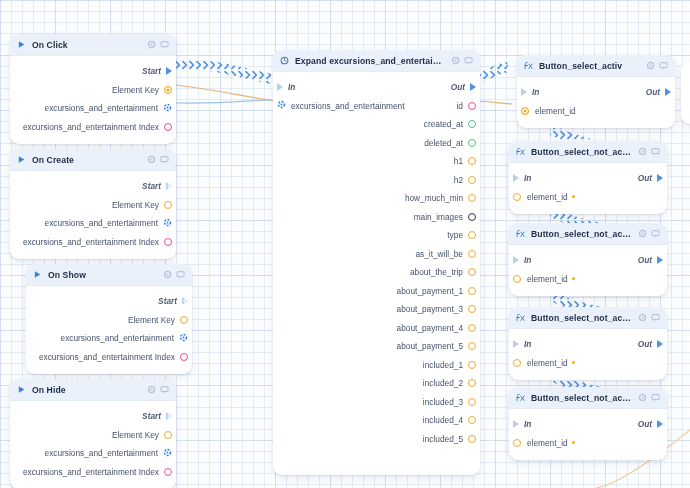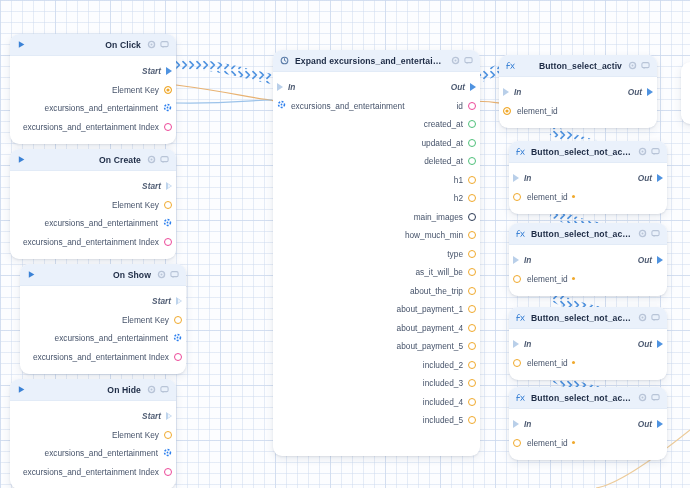--- a/index.html
+++ b/index.html
@@ -31,21 +31,21 @@
   }
   .node-head{
     display:flex;align-items:center;gap:6px;
     height:21px;padding:0 7px;
     background:#eaf1fb;
     border-bottom:1px solid #e2ebf7;
   }
   .node-title{
     font-size:8.6px;font-weight:bold;color:#1d2b45;
     white-space:nowrap;overflow:hidden;text-overflow:ellipsis;
-    letter-spacing:.1px;flex:1;text-align:right;
+    letter-spacing:.1px;flex:1;
   }
   .head-tools{display:flex;align-items:center;gap:4px;flex:0 0 auto;}
   .head-ico{width:9px;height:9px;display:block;opacity:.55;}
 
   .node-body{padding:6px 0 8px 0;}
   .row{
     display:flex;align-items:center;
     height:18.5px;padding:0 7px;font-size:8.3px;color:#3d4a60;
     white-space:nowrap;
   }
@@ -245,21 +245,21 @@
         </span>
       </div>
       <div class="row right">
         <span class="lbl">excursions_and_entertainment Index</span>
         <span class="gap5"></span>
           <span class="port ring c-pink port-r"></span>
       </div>
     </div>
   </div>
 
-  <div class="node" style="left:20px;top:264px;width:166px;">
+  <div class="node" style="left:26px;top:264px;width:166px;">
     <div class="node-head">
       <span style="flex:0 0 auto;">
         <svg class="head-ico" viewBox="0 0 10 10" style="opacity:1;">
             <path d="M2,1.4 L8.2,5 L2,8.6 Z" fill="#3b82d6"></path>
           </svg>
       </span>
       <span class="node-title">On Show</span>
       <span class="head-tools">
         <span>
           <svg class="head-ico" viewBox="0 0 10 10">
@@ -407,80 +407,85 @@
         <span class="port ring c-pink port-r"></span>
       </div>
 
       <div id="expand-out-list">
           <div class="row right">
             <span class="lbl">created_at</span>
             <span class="gap5"></span>
             <span class="port ring c-green port-r"></span>
           </div>
           <div class="row right">
-            <span class="lbl">updated_at</span>
+            <span class="lbl">deleted_at</span>
             <span class="gap5"></span>
             <span class="port ring c-green port-r"></span>
           </div>
           <div class="row right">
-            <span class="lbl">deleted_at</span>
-            <span class="gap5"></span>
-            <span class="port ring c-green port-r"></span>
-          </div>
-          <div class="row right">
             <span class="lbl">h1</span>
             <span class="gap5"></span>
             <span class="port ring c-orange port-r"></span>
           </div>
           <div class="row right">
             <span class="lbl">h2</span>
             <span class="gap5"></span>
             <span class="port ring c-orange port-r"></span>
           </div>
           <div class="row right">
+            <span class="lbl">how_much_min</span>
+            <span class="gap5"></span>
+            <span class="port ring c-orange port-r"></span>
+          </div>
+          <div class="row right">
             <span class="lbl">main_images</span>
             <span class="gap5"></span>
             <span class="port ring c-dark port-r"></span>
           </div>
           <div class="row right">
-            <span class="lbl">how_much_min</span>
-            <span class="gap5"></span>
-            <span class="port ring c-orange port-r"></span>
-          </div>
-          <div class="row right">
             <span class="lbl">type</span>
             <span class="gap5"></span>
             <span class="port ring c-orange port-r"></span>
           </div>
           <div class="row right">
             <span class="lbl">as_it_will_be</span>
             <span class="gap5"></span>
             <span class="port ring c-orange port-r"></span>
           </div>
           <div class="row right">
             <span class="lbl">about_the_trip</span>
             <span class="gap5"></span>
             <span class="port ring c-orange port-r"></span>
           </div>
           <div class="row right">
             <span class="lbl">about_payment_1</span>
             <span class="gap5"></span>
             <span class="port ring c-orange port-r"></span>
           </div>
           <div class="row right">
+            <span class="lbl">about_payment_3</span>
+            <span class="gap5"></span>
+            <span class="port ring c-orange port-r"></span>
+          </div>
+          <div class="row right">
             <span class="lbl">about_payment_4</span>
             <span class="gap5"></span>
             <span class="port ring c-orange port-r"></span>
           </div>
           <div class="row right">
             <span class="lbl">about_payment_5</span>
             <span class="gap5"></span>
             <span class="port ring c-orange port-r"></span>
           </div>
           <div class="row right">
+            <span class="lbl">included_1</span>
+            <span class="gap5"></span>
+            <span class="port ring c-orange port-r"></span>
+          </div>
+          <div class="row right">
             <span class="lbl">included_2</span>
             <span class="gap5"></span>
             <span class="port ring c-orange port-r"></span>
           </div>
           <div class="row right">
             <span class="lbl">included_3</span>
             <span class="gap5"></span>
             <span class="port ring c-orange port-r"></span>
           </div>
           <div class="row right">
@@ -494,21 +499,21 @@
             <span class="port ring c-orange port-r"></span>
           </div>
           <div class="row right">
             <span class="gap5"></span>
           </div>
         </div>
     </div>
   </div>
 
   <div id="button-col">
-      <div class="node" style="left: 499px; top: 55px; width: 158px;">
+      <div class="node" style="left: 517px; top: 55px; width: 158px;">
         <div class="node-head">
           <span style="flex:0 0 auto;">
             <svg class="head-ico" viewBox="0 0 10 10" style="opacity:1;">
               <path d="M1.2,8.4 C1.2,8.4 1.2,3.2 2.1,2.1 C2.8,1.3 3.8,1.6 3.8,1.6 M0.9,5 L3.9,5" fill="none" stroke="#3b82d6" stroke-width="1.1" stroke-linecap="round"></path>
               <path d="M5.4,3.4 L9,8.2 M9,3.4 L5.4,8.2" fill="none" stroke="#3b82d6" stroke-width="1.1" stroke-linecap="round"></path>
             </svg>
           </span>
           <span class="node-title">Button_select_activ</span>
           <span class="head-tools">
             <span>

